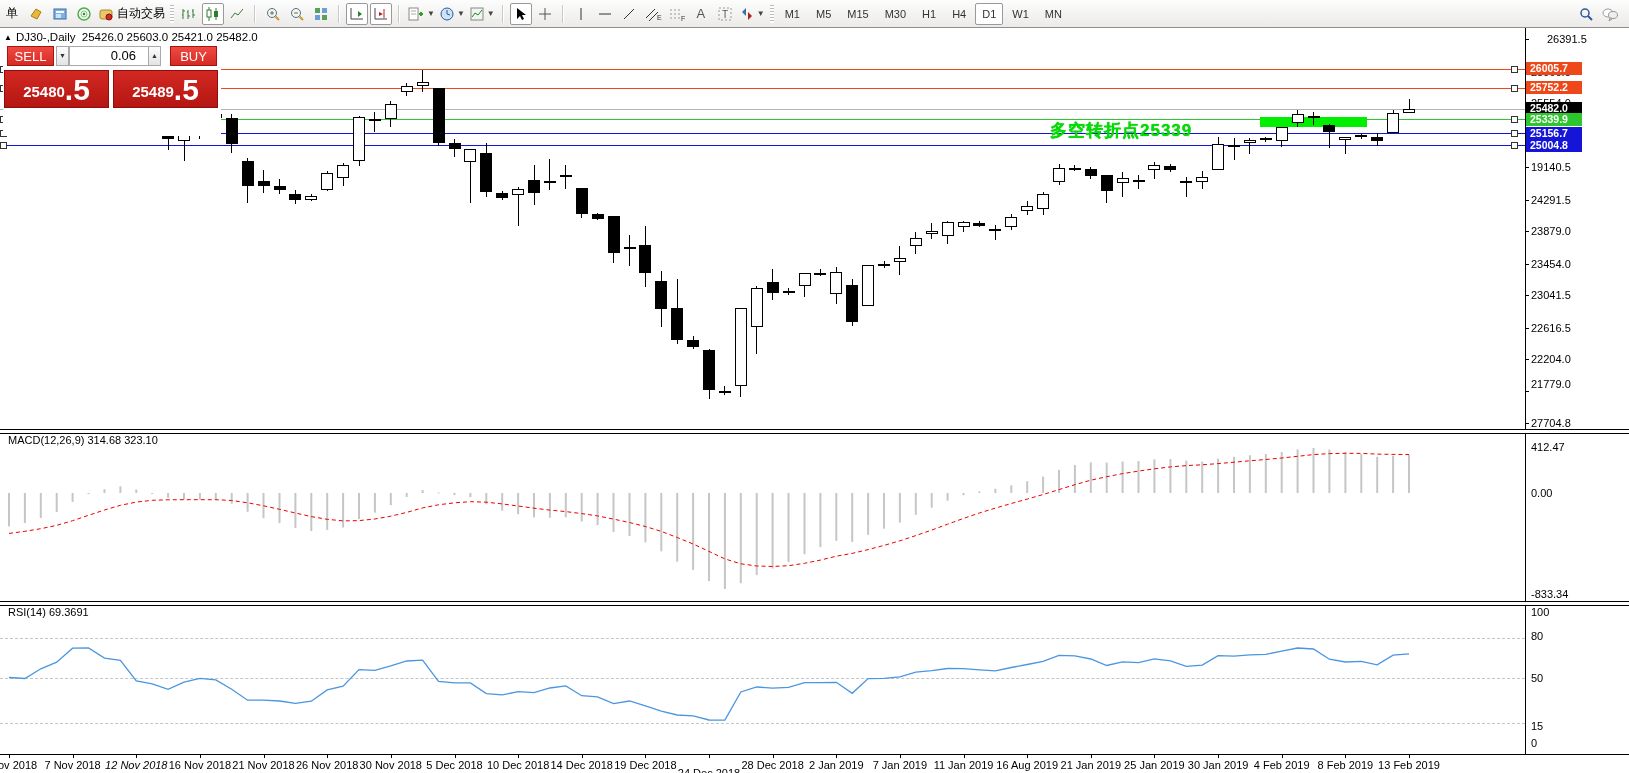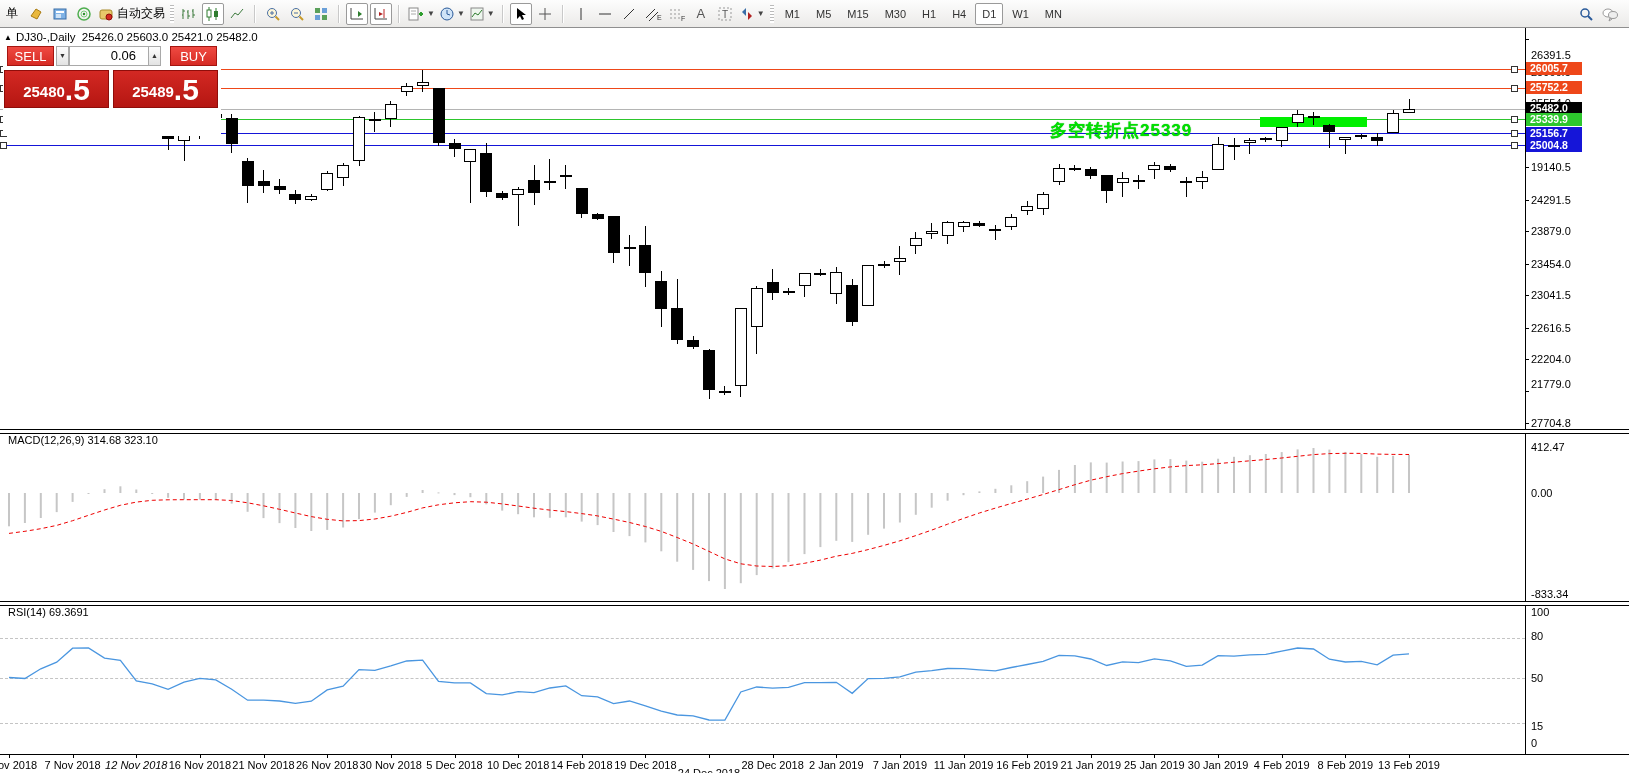--- a/index.html
+++ b/index.html
@@ -322,21 +322,21 @@
 
     <div class="ytick" style="top:413px;">412.47</div>
     <div class="ytick" style="top:459px;">0.00</div>
     <div class="ytick" style="top:560px;">-833.34</div>
     <div class="ytick" style="top:578px;">100</div>
     <div class="ytick" style="top:602px;">80</div>
     <div class="ytick" style="top:644px;">50</div>
     <div class="ytick" style="top:692px;">15</div>
     <div class="ytick" style="top:709px;">0</div>
   <div class="ytickmark" style="top: 11px;"></div>
-      <div class="ytick" style="top: 21px;">26391.5</div>
+      <div class="ytick" style="top: 5px; margin-left: 16px;">26391.5</div>
       <div class="ytickmark" style="top: 43.5px;"></div>
       <div class="ytick" style="top: 37.5px;">25966.5</div>
       <div class="ytickmark" style="top: 75px;"></div>
       <div class="ytick" style="top: 69px;">25554.0</div>
       <div class="ytickmark" style="top: 107.5px;"></div>
       <div class="ytick" style="top: 101.5px;">25129.0</div>
       <div class="ytickmark" style="top: 139px;"></div>
       <div class="ytick" style="top: 133px;">19140.5</div>
       <div class="ytickmark" style="top: 171.5px;"></div>
       <div class="ytick" style="top: 165.5px;">24291.5</div>
@@ -567,35 +567,35 @@
       <div class="xlabel" style="left: 263.5px;">21 Nov 2018</div>
       <div class="xtick" style="left: 327.2px;"></div>
       <div class="xlabel" style="left: 327.2px;">26 Nov 2018</div>
       <div class="xtick" style="left: 390.8px;"></div>
       <div class="xlabel" style="left: 390.8px;">30 Nov 2018</div>
       <div class="xtick" style="left: 454.5px;"></div>
       <div class="xlabel" style="left: 454.5px;">5 Dec 2018</div>
       <div class="xtick" style="left: 518.1px;"></div>
       <div class="xlabel" style="left: 518.1px;">10 Dec 2018</div>
       <div class="xtick" style="left: 581.7px;"></div>
-      <div class="xlabel" style="left: 581.7px;">14 Feb 2018</div>
+      <div class="xlabel" style="left: 581.7px;">14 Dec 2018</div>
       <div class="xtick" style="left: 645.4px;"></div>
       <div class="xlabel" style="left: 645.4px;">19 Dec 2018</div>
       <div class="xtick" style="left: 709px;"></div>
       <div class="xlabel" style="left: 709px; margin-top: 8px;">24 Dec 2018</div>
       <div class="xtick" style="left: 772.6px;"></div>
       <div class="xlabel" style="left: 772.6px;">28 Dec 2018</div>
       <div class="xtick" style="left: 836.3px;"></div>
       <div class="xlabel" style="left: 836.3px;">2 Jan 2019</div>
       <div class="xtick" style="left: 899.9px;"></div>
       <div class="xlabel" style="left: 899.9px;">7 Jan 2019</div>
       <div class="xtick" style="left: 963.5px;"></div>
       <div class="xlabel" style="left: 963.5px;">11 Jan 2019</div>
       <div class="xtick" style="left: 1027.2px;"></div>
-      <div class="xlabel" style="left: 1027.2px;">16 Feb 2019</div>
+      <div class="xlabel" style="left: 1027.2px;">16 Aug 2019</div>
       <div class="xtick" style="left: 1090.8px;"></div>
       <div class="xlabel" style="left: 1090.8px;">21 Jan 2019</div>
       <div class="xtick" style="left: 1154.4px;"></div>
       <div class="xlabel" style="left: 1154.4px;">25 Jan 2019</div>
       <div class="xtick" style="left: 1218.1px;"></div>
       <div class="xlabel" style="left: 1218.1px;">30 Jan 2019</div>
       <div class="xtick" style="left: 1281.7px;"></div>
       <div class="xlabel" style="left: 1281.7px;">4 Feb 2019</div>
       <div class="xtick" style="left: 1345.4px;"></div>
       <div class="xlabel" style="left: 1345.4px;">8 Feb 2019</div>

